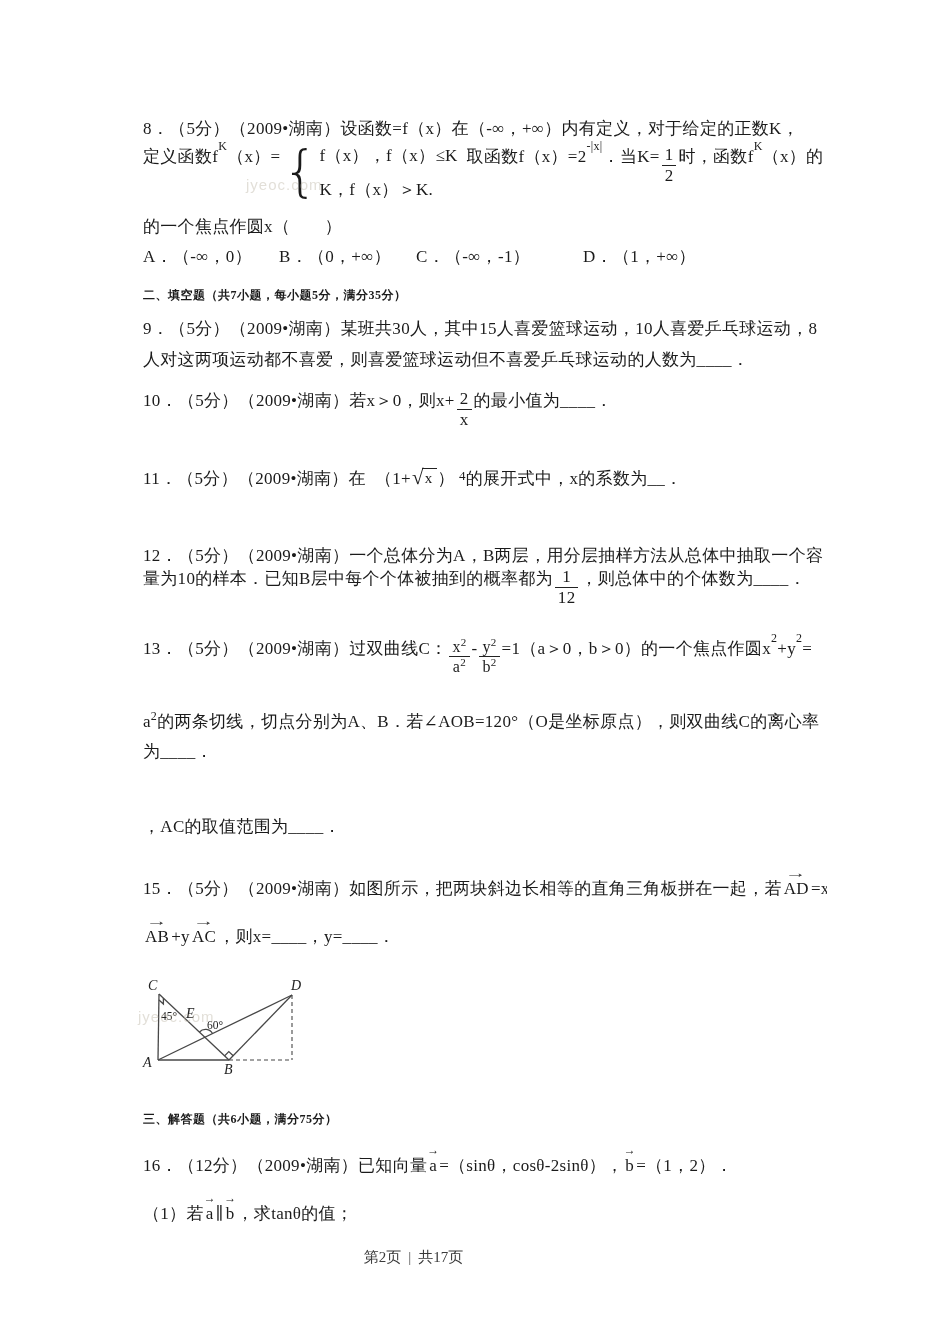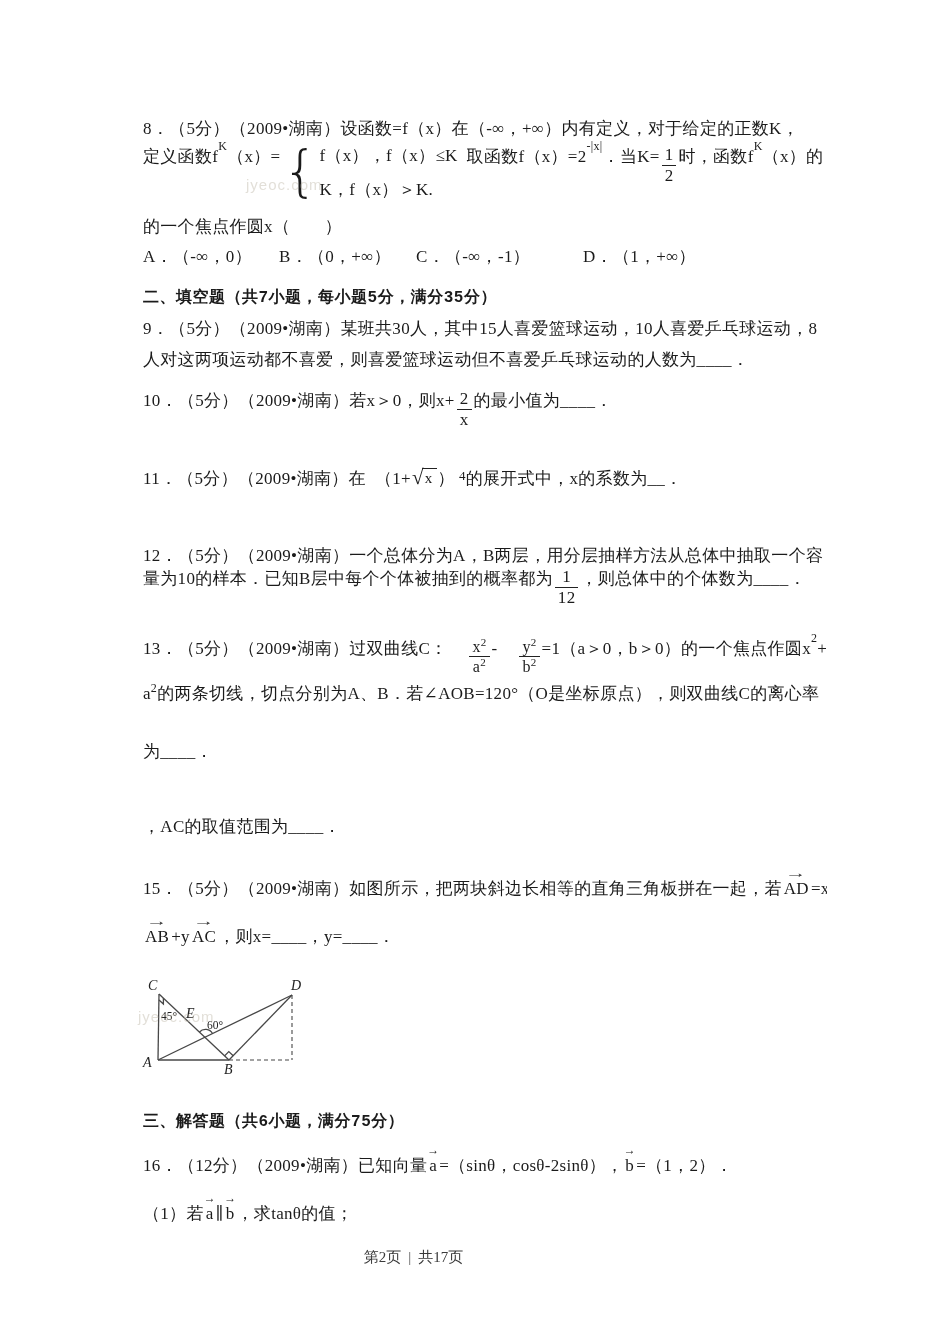--- a/index.html
+++ b/index.html
@@ -1,28 +1,28 @@
 <!DOCTYPE html>
 <html><head>
 <meta charset="utf-8">
 <style>
   html,body{margin:0;padding:0;background:#fff;}
   .page{position:relative;width:827px;height:1344px;background:#ffffff;overflow:hidden;
         font-family:"Liberation Serif","DejaVu Serif",serif;color:#1b1b1b;}
   .t{position:absolute;left:143px;white-space:nowrap;font-size:17px;line-height:1.25;letter-spacing:.3px;}
   .row{display:flex;align-items:flex-start;}
-  .hd{font-weight:bold;font-size:16px;letter-spacing:.5px;font-family:Liberation Mono, monospace;}
+  .hd{font-weight:bold;font-size:12px;letter-spacing:.5px;}
   sub{font-size:12px;line-height:0;}
   sup{font-size:12px;line-height:0;}
   .brace{font-family:"DejaVu Sans",sans-serif;font-size:56px;font-weight:300;line-height:.9;margin:0 1px 0 2px;}
   .cases{display:inline-flex;flex-direction:column;gap:14px;line-height:1.2;}
   .frac{display:inline-flex;flex-direction:column;align-items:stretch;text-align:center;margin:0 2px;}
   .frac .num{padding:0 3px;line-height:1.1;}
   .frac .den{border-top:1.5px solid #222;padding:0 3px;line-height:1.2;}
-  .frac.big .num,.frac.big .den{font-size:16px;margin-left:20px;}
+  .frac.big .num,.frac.big .den{font-size:16px;}
   .frac.big sup{font-size:11px;}
   .sqrt{display:inline-flex;align-items:flex-end;margin:0 1px;}
   .sqrt .rad{font-size:21px;line-height:.9;margin-right:-2px;}
   .sqrt .rand{border-top:1.6px solid #222;padding:1px 4px 0 3px;font-size:15px;line-height:1.1;}
   .vec{position:relative;display:inline-block;margin:0 2px;}
   .vec .arr{position:absolute;top:-11px;left:50%;transform:translateX(-50%);font-size:12px;line-height:1;letter-spacing:0;}
   .vec.w .arr{transform:translateX(-50%) scaleX(1.8);}
   .opt{position:absolute;white-space:nowrap;font-size:17px;letter-spacing:.3px;}
   .exp4{font-size:13px;vertical-align:10px;margin-left:4px;}
   .watermark{position:absolute;font-size:15px;color:rgba(190,184,168,.45);letter-spacing:1px;font-family:Liberation Sans, sans-serif;}
@@ -116,21 +116,21 @@
     <span class="frac big">
       <span class="num"><span>y</span><sup>2</sup></span>
       <span class="den"><span>b</span><sup>2</sup></span>
     </span>
     <span>=1（a＞0，b＞0）的一个焦点作圆x</span>
       <sup>2</sup>
       <span>+y</span>
       <sup>2</sup>
       <span>=</span>
   </div>
-  <div class="t" style="top:683px"><span>a</span><sup>2</sup><span>的两条切线，切点分别为A、B．若∠AOB=120°（O是坐标原点），则双曲线C的离心率</span></div>
+  <div class="t" style="top:711px"><span>a</span><sup>2</sup><span>的两条切线，切点分别为A、B．若∠AOB=120°（O是坐标原点），则双曲线C的离心率</span></div>
   <div class="t" style="top:741px">为____．</div>
 
   <div class="t" style="top:816px">，AC的取值范围为____．</div>
 
   <div class="t" style="top:878px">
     <span>15．（5分）（2009•湖南）如图所示，把两块斜边长相等的直角三角板拼在一起，若</span><span class="vec w"><span class="arr">→</span><span>AD</span></span><span>=x</span>
   </div>
   <div class="t" style="top:926px">
     <span class="vec w"><span class="arr">→</span><span>AB</span></span><span>+y</span><span class="vec w"><span class="arr">→</span><span>AC</span></span><span>，则x=____，y=____．</span>
   </div>

